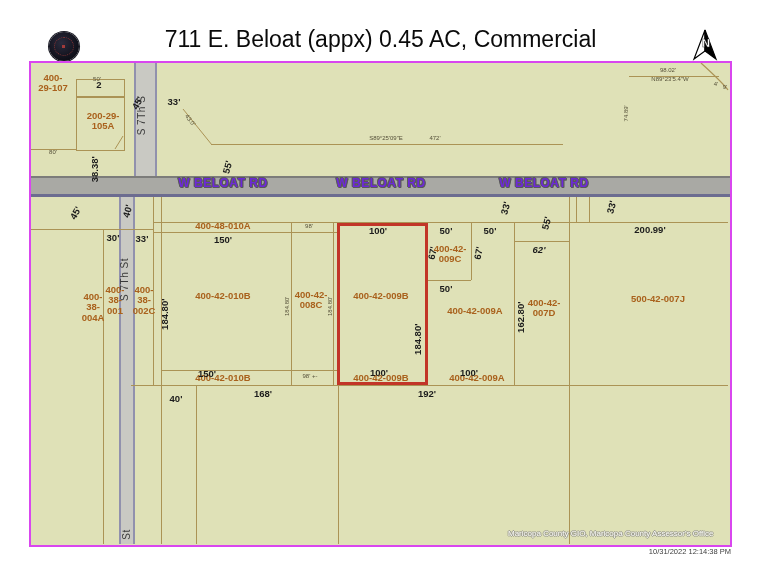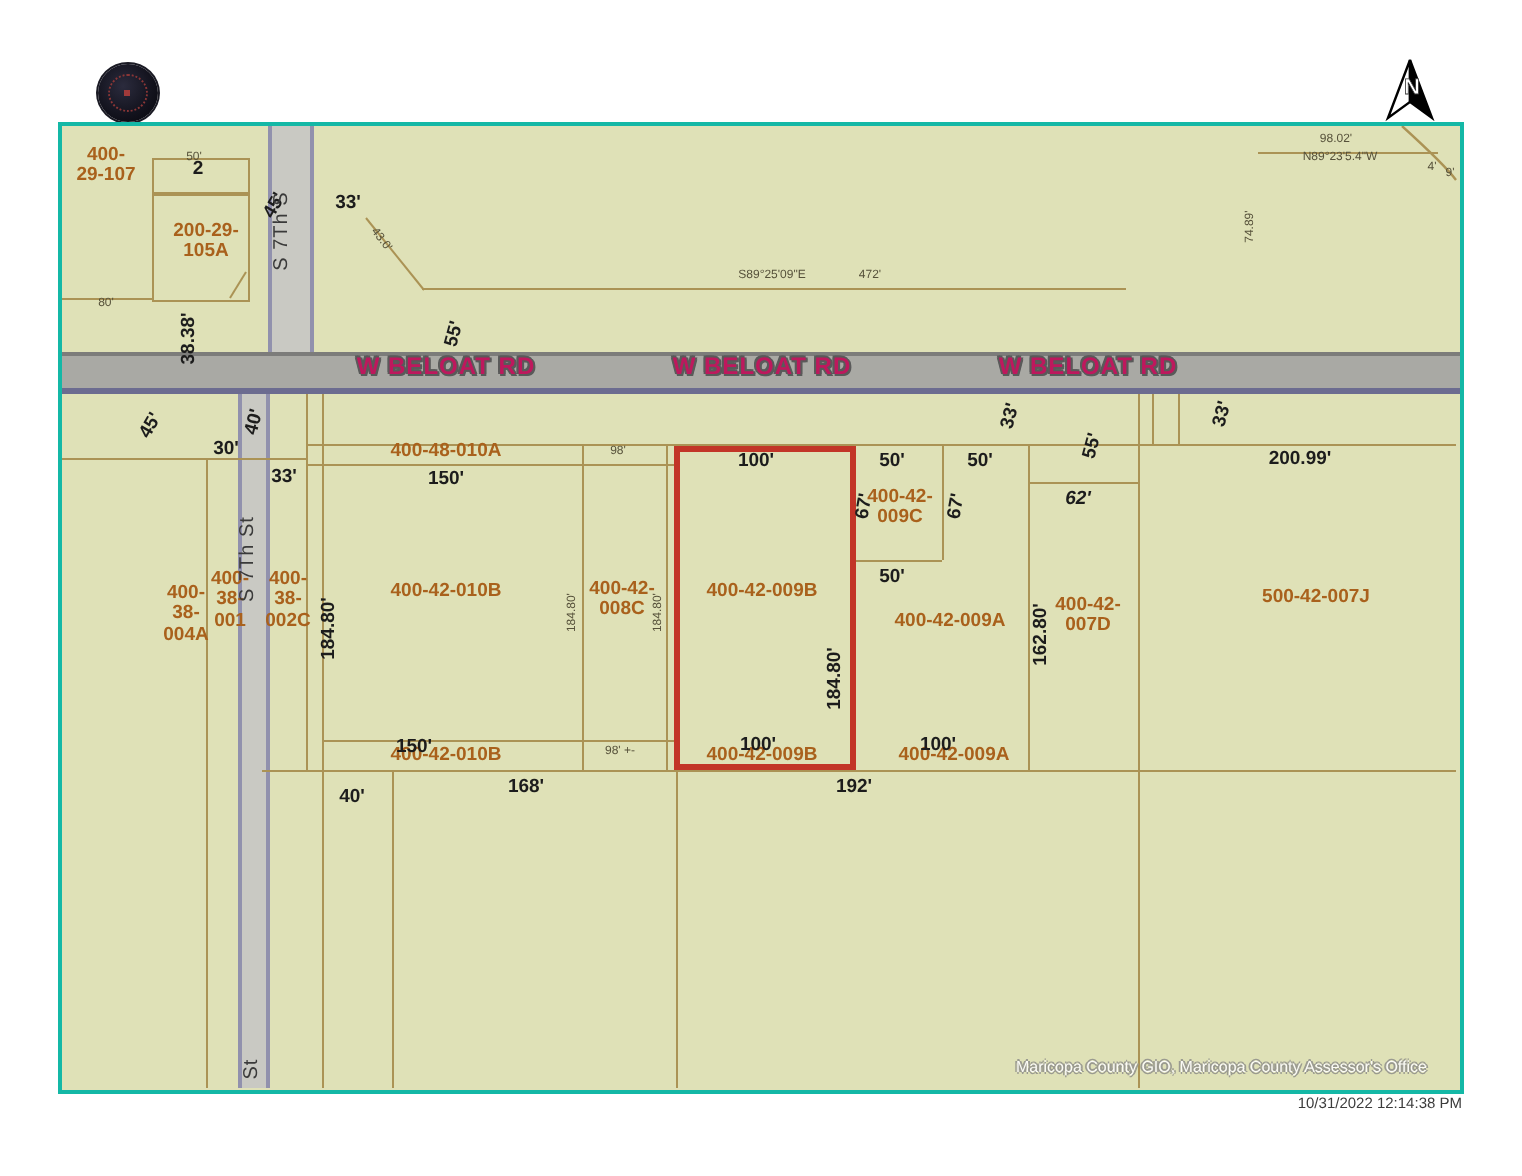--- a/index.html
+++ b/index.html
@@ -4,51 +4,52 @@
 <style>
   html,body{margin:0;padding:0;background:#fff;}
   .page{position:relative;width:761px;height:588px;background:#ffffff;font-family:"Liberation Sans",sans-serif;overflow:hidden;}
   .title{position:absolute;left:0;right:0;top:26px;text-align:center;font-size:23px;color:#0a0a0a;letter-spacing:0px;}
   .logo{position:absolute;left:49px;top:32px;width:30px;height:29px;border-radius:50%;
         background:radial-gradient(circle at 42% 38%, #2b2b3d 0%, #14141f 55%, #05050a 100%);
         box-shadow:0 0 0 1px #1a1a24;}
   .logo-inner{position:absolute;left:5px;top:5px;width:18px;height:17px;border-radius:50%;border:1px dotted #8a3636;}
   .logo-dot{position:absolute;left:13px;top:13px;width:3px;height:3px;background:#a03a3a;}
   .north{position:absolute;left:688px;top:28px;}
-  .map{position:absolute;left:29px;top:61px;width:699px;height:482px;background:#dfe1b7;border:2px solid #14b8a6;}
+  .map{position:absolute;left:29px;top:61px;width:699px;height:482px;background:#dfe1b7;border:2px solid #d946ef;}
   .hl,.vl{position:absolute;background:#ab9355;}
   .hl{height:1px;}
   .vl{width:1px;}
   .pbox{position:absolute;border:1px solid #ab9355;}
   .street{position:absolute;background:#c9c9c3;border-left:2px solid #9191ad;border-right:2px solid #9191ad;}
   .roadband{position:absolute;left:0;width:699px;top:113px;height:16px;background:#a9a9a4;
             border-top:2px solid #7c7c7a;border-bottom:3px solid #6c6c90;}
   .redbox{position:absolute;left:306px;top:160px;width:91px;height:162px;border:3px solid #c23527;box-sizing:border-box;}
   .overlay{position:absolute;left:0;top:0;}
   .lbl{position:absolute;display:block;text-align:center;transform-origin:center;line-height:1.1;}
   .pnum{font-size:9.5px;font-weight:bold;color:#a9611c;white-space:pre-line;line-height:1.08;}
   .dim{font-size:9.5px;font-weight:bold;color:#1c1c1c;white-space:nowrap;}
   .tiny{font-size:6px;color:#56513a;white-space:nowrap;}
-  .roadlbl{font-size:12px;font-weight:bold;color:#be185d;letter-spacing:0.5px;white-space:nowrap;
+  .roadlbl{font-size:12px;font-weight:bold;color:#6d28d9;letter-spacing:0.5px;white-space:nowrap;
            text-shadow:-1px 0 #5a5a5a,1px 0 #5a5a5a,0 -1px #5a5a5a,0 1px #5a5a5a,1px 1px #5a5a5a,-1px -1px #5a5a5a;}
   .streetlbl{font-size:10px;color:#3a3a3a;letter-spacing:0.5px;white-space:nowrap;}
   .attr{font-size:8px;color:#fbfbf5;white-space:nowrap;text-align:left;
         text-shadow:-1px 0 #9a9a90,1px 0 #9a9a90,0 -1px #9a9a90,0 1px #9a9a90;}
   .timestamp{position:absolute;right:30px;top:547px;font-size:7.5px;color:#3c3c3c;}
 </style>
 </head>
 <body>
 
 <div class="page">
 
   <div class="logo">
     <div class="logo-inner"></div>
     <div class="logo-dot"></div>
   </div>
 
+  <div class="title">711 E. Beloat (appx) 0.45 AC, Commercial</div>
 
   <svg class="north" width="34" height="36" viewBox="0 0 34 36">
     <path d="M17 2 L6 31 L17 23 Z" fill="#ffffff" stroke="#000000" stroke-width="1.2"></path>
     <path d="M17 2 L28 31 L17 23 Z" fill="#000000" stroke="#000000" stroke-width="1.2"></path>
     <text x="14" y="19" font-size="11" font-weight="bold" fill="#ffffff" stroke="#333333" stroke-width="0.4" font-family="Liberation Sans, sans-serif">N</text>
   </svg>
 
   <div class="map">
 
     <div class="street" style="left:103px;top:0;width:19px;height:113px;"></div>
@@ -115,21 +116,21 @@
 38-
 001</span>
         <span class="lbl pnum" style="left: 99px; top: 222px; width: 28px;">400-
 38-
 002C</span>
         <span class="lbl pnum" style="left: 159px; top: 310px; width: 66px;">400-42-010B</span>
         <span class="lbl pnum" style="left: 317px; top: 310px; width: 66px;">400-42-009B</span>
         <span class="lbl pnum" style="left: 413px; top: 310px; width: 66px;">400-42-009A</span>
         <span class="lbl dim" style="left: 58px; top: 17px; width: 20px;">2</span>
         <span class="lbl dim" style="left: 131px; top: 34px; width: 24px;">33'</span>
-        <span class="lbl dim" style="left: 70px; top: 157px; width: 24px;">30'</span>
+        <span class="lbl dim" style="left: 70px; top: 170px; width: 24px;">30'</span>
         <span class="lbl dim" style="left: 99px; top: 171px; width: 24px;">33'</span>
         <span class="lbl dim" style="left: 174px; top: 172px; width: 36px;">150'</span>
         <span class="lbl dim" style="left: 329px; top: 163px; width: 36px;">100'</span>
         <span class="lbl dim" style="left: 401px; top: 163px; width: 28px;">50'</span>
         <span class="lbl dim" style="left: 445px; top: 163px; width: 28px;">50'</span>
         <span class="lbl dim" style="left: 401px; top: 221px; width: 28px;">50'</span>
         <span class="lbl dim" style="left: 494px; top: 182px; width: 28px; font-style: italic;">62'</span>
         <span class="lbl dim" style="left: 593px; top: 162px; width: 52px;">200.99'</span>
         <span class="lbl dim" style="left: 158px; top: 306px; width: 36px;">150'</span>
         <span class="lbl dim" style="left: 330px; top: 305px; width: 36px;">100'</span>

